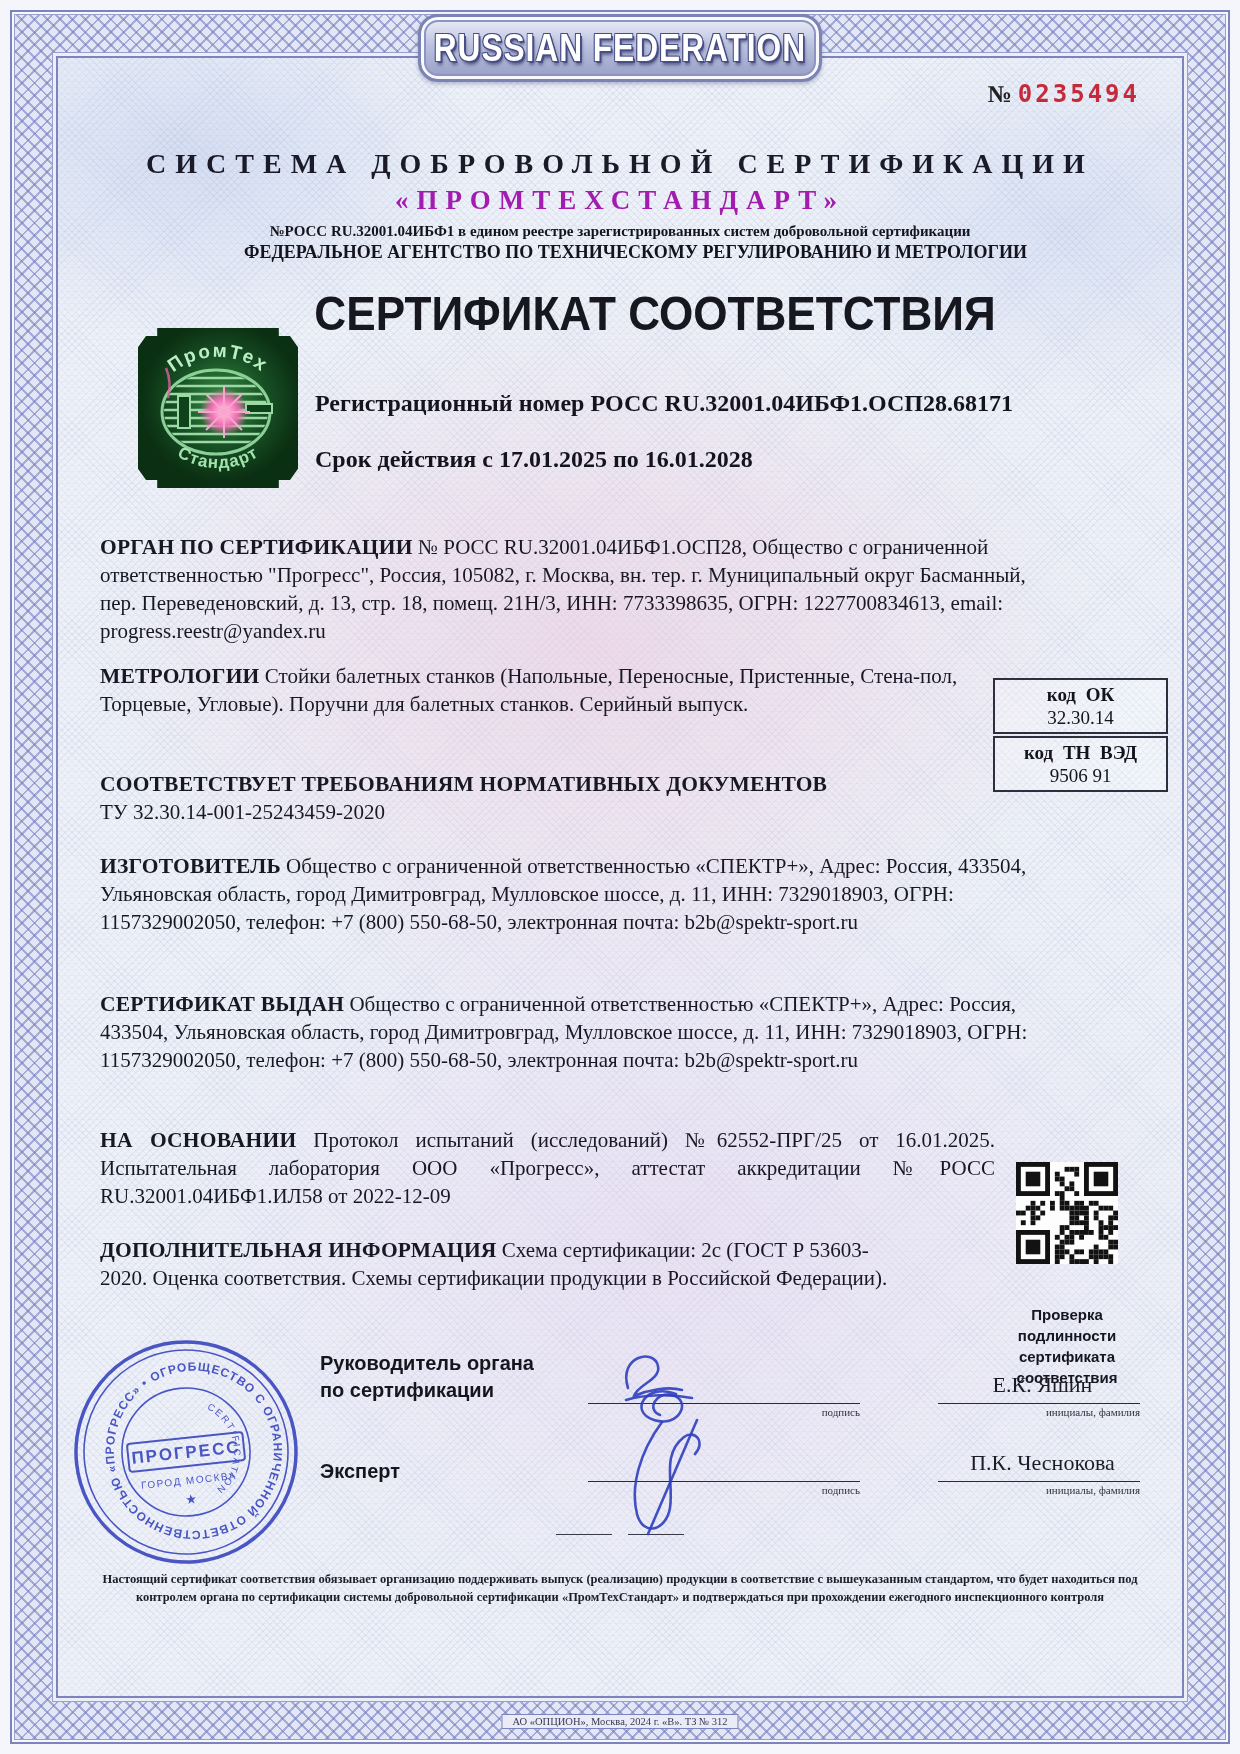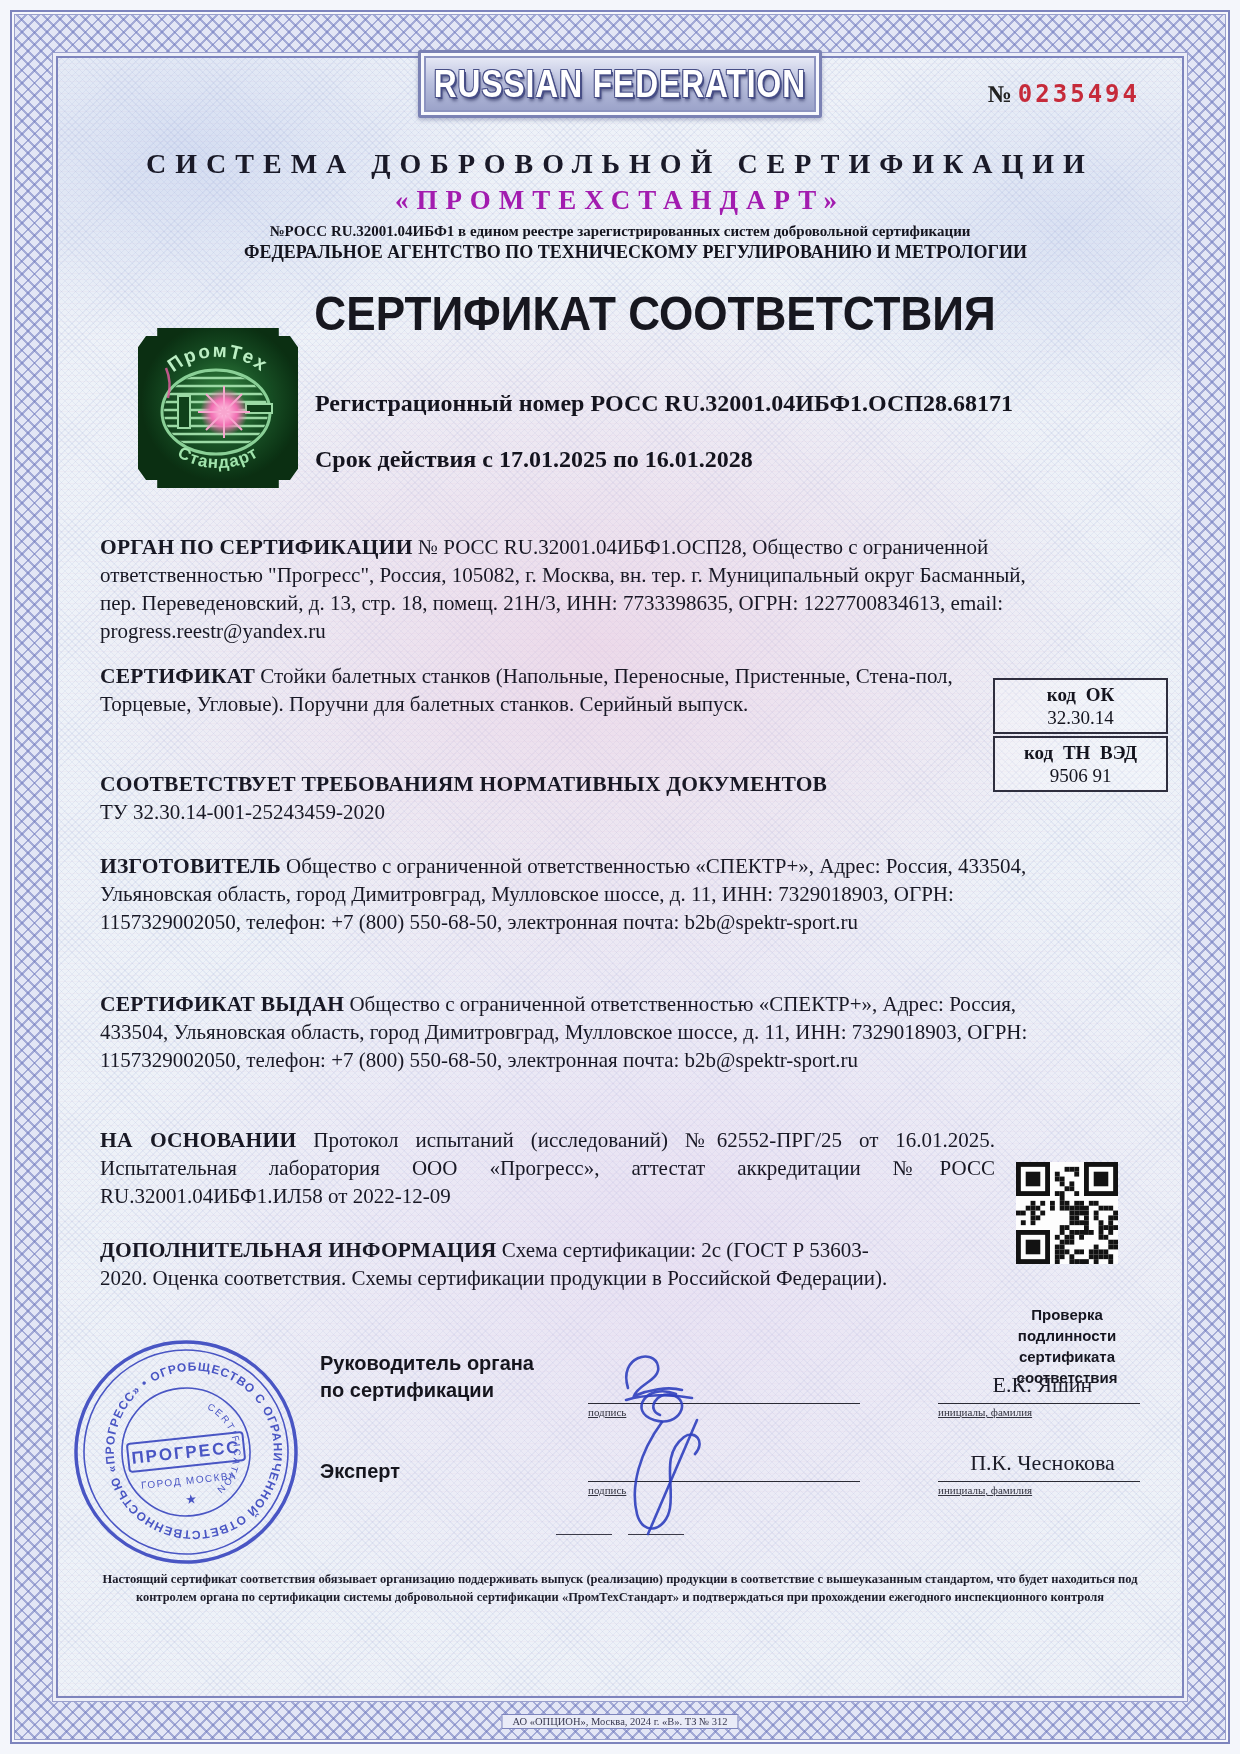--- a/index.html
+++ b/index.html
@@ -19,25 +19,25 @@
           radial-gradient(ellipse 820px 620px at 55% 72%, rgba(226,204,236,.45), rgba(226,204,236,0) 70%),
           radial-gradient(ellipse 500px 320px at 12% 6%, rgba(148,168,224,.28), rgba(148,168,224,0) 60%),
           radial-gradient(ellipse 500px 320px at 90% 10%, rgba(148,168,224,.22), rgba(148,168,224,0) 60%),
           repeating-linear-gradient(45deg, rgba(120,140,200,.10) 0 1px, rgba(0,0,0,0) 1px 5px),
           repeating-linear-gradient(-45deg, rgba(120,140,200,.10) 0 1px, rgba(0,0,0,0) 1px 5px),
           repeating-linear-gradient(0deg, rgba(205,125,175,.05) 0 1px, rgba(0,0,0,0) 1px 6px);}
   .content{position:absolute;inset:0;z-index:2;}
   .abs{position:absolute;}
   
   .banner{position:absolute;z-index:3;top:14px;left:50%;transform:translateX(-50%);
-        width:398px;height:62px;border-radius:2px;
+        width:398px;height:62px;border-radius:20px;
         background:linear-gradient(180deg,#eef0fa,#b9bfdd 48%,#969ec6);
         border:3px solid #7b82b4;
         box-shadow:inset 0 0 0 3px #f8f9fd, inset 0 0 0 5px #8d94c0, 0 2px 4px rgba(60,70,120,.35);
-        display:flex;align-items:center;justify-content:center;margin-top:36px;}
+        display:flex;align-items:center;justify-content:center;}
   .banner-text{font-family:"Liberation Sans",sans-serif;font-weight:bold;font-size:33px;letter-spacing:1px;
         color:#fff;transform:scale(.96,1.18);
         text-shadow:2px 2px 0 #474e86,-1px -1px 0 #474e86,1px -1px 0 #474e86,-1px 1px 0 #474e86,2px 3px 3px rgba(40,45,90,.6);}
   .cert-no{top:80px;right:100px;font-size:24px;}
   .no-sign{color:#222;font-weight:bold;}
   .no-digits{font-family:"DejaVu Sans Mono",monospace;font-weight:bold;color:#c62a3a;letter-spacing:3px;}
   
   .ctr{left:0;right:0;text-align:center;}
   .sys1{top:148px;font-size:28px;font-weight:600;letter-spacing:9px;color:#1a1a28;}
   .sys2{top:185px;font-size:27px;font-weight:600;letter-spacing:8px;color:#a21caf;}
@@ -65,21 +65,21 @@
   .qr svg{display:block;width:100%;height:100%;}
   .qr-caption{top:1304px;left:994px;width:146px;text-align:center;font-family:"Liberation Sans",sans-serif;
         font-weight:bold;font-size:15px;line-height:21px;color:#15151f;}
   
   .stamp{top:1332px;left:66px;width:240px;height:240px;transform:rotate(-6deg);opacity:.92;z-index:1;}
   .stamp svg{display:block;width:100%;height:100%;}
   
   .role{position:absolute;left:320px;font-family:"Liberation Sans",sans-serif;font-weight:bold;
         font-size:20px;line-height:27px;color:#15151d;z-index:2;}
   .sigline{position:absolute;border-top:1.5px solid #2a2a34;}
-  .sigcap{position:absolute;font-size:11px;color:#33333f;text-align:left;text-decoration:underline;}
+  .sigcap{position:absolute;font-size:11px;color:#33333f;text-align:right;}
   .signame{position:absolute;font-size:22px;color:#1c1c28;text-align:center;}
   .sigsvg{position:absolute;z-index:3;}
   .sigsvg path{fill:none;stroke:#2f3fbe;stroke-width:2.6;stroke-linecap:round;opacity:.9;}
   
   .nomand{top:1534px;display:flex;align-items:center;justify-content:center;gap:16px;
         font-size:19px;font-weight:bold;color:#14141c;}
   .nomand .dash{width:56px;border-top:1.5px solid #3a3a48;}
   .fineprint{top:1570px;left:85px;width:1070px;text-align:center;font-size:12.5px;font-weight:bold;
         line-height:18px;color:#1d1d2a;}
   .printer{position:absolute;z-index:3;top:1714px;left:50%;transform:translateX(-50%);
@@ -158,21 +158,21 @@
           <textPath href="#arcb" startOffset="50%" text-anchor="middle" fill="#a5e2b0">Стандарт</textPath>
         </text>
       </svg>
     </div>
 
     <div class="abs regnum">Регистрационный номер РОСС RU.32001.04ИБФ1.ОСП28.68171</div>
     <div class="abs validity">Срок действия с 17.01.2025 по 16.01.2028</div>
 
     <p class="para" style="top:533px;width:945px"><b>ОРГАН ПО СЕРТИФИКАЦИИ</b> <span>№ РОСС RU.32001.04ИБФ1.ОСП28, Общество с ограниченной ответственностью "Прогресс", Россия, 105082, г. Москва, вн. тер. г. Муниципальный округ Басманный, пер. Переведеновский, д. 13, стр. 18, помещ. 21Н/3, ИНН: 7733398635, ОГРН: 1227700834613, email: progress.reestr@yandex.ru</span></p>
 
-    <p class="para" style="top:662px;width:880px"><b>СЕРТИФИКАТ</b> <span>Стойки балетных станков (Напольные, Переносные, Пристенные, Стена-пол, Торцевые, Угловые). Поручни для балетных станков. Серийный выпуск.</span></p>
+    <p class="para" style="top:662px;width:880px"><b>МЕТРОЛОГИИ</b> <span>Стойки балетных станков (Напольные, Переносные, Пристенные, Стена-пол, Торцевые, Угловые). Поручни для балетных станков. Серийный выпуск.</span></p>
 
     <div class="codebox" style="top:678px">
       <b>код ОК</b><br>
       <span>32.30.14</span>
     </div>
     <div class="codebox" style="top:736px">
       <b>код ТН ВЭД</b><br>
       <span>9506 91</span>
     </div>
 

